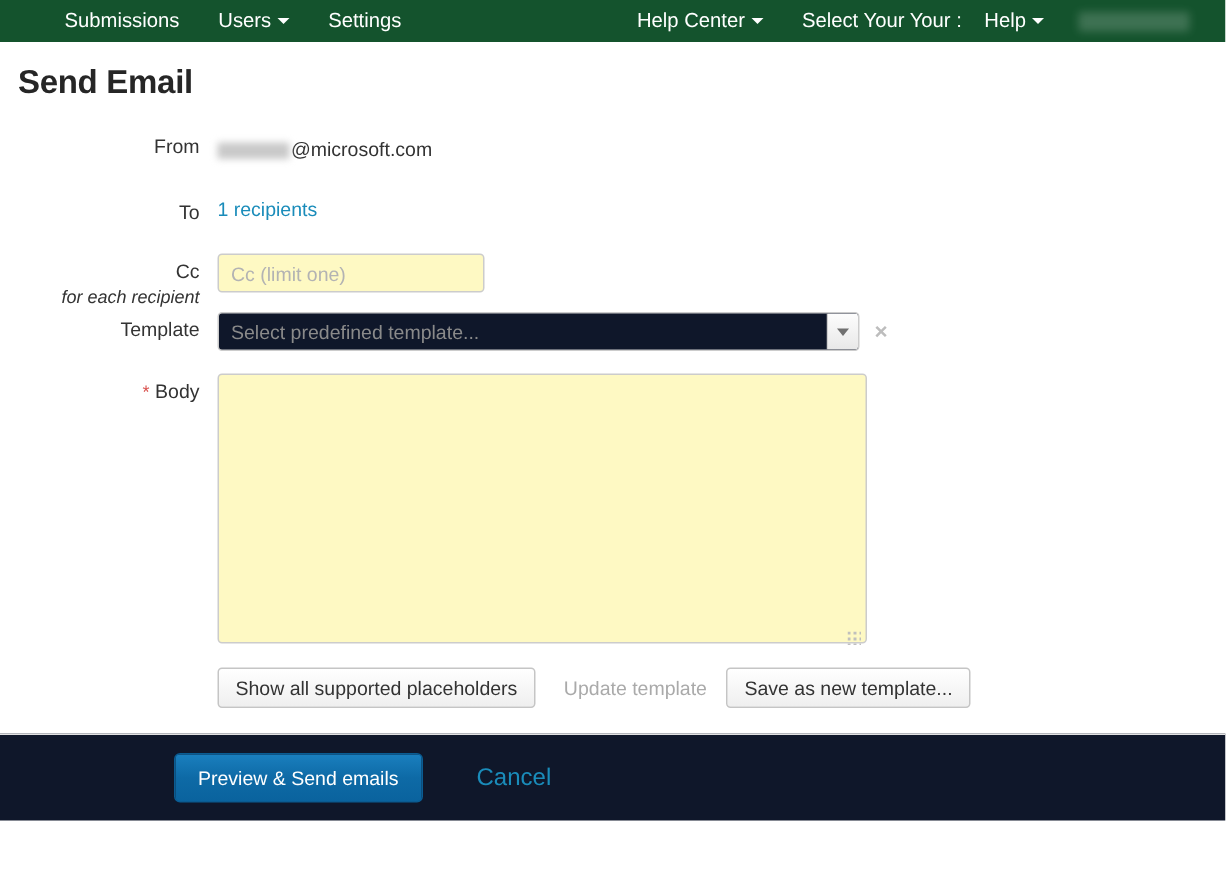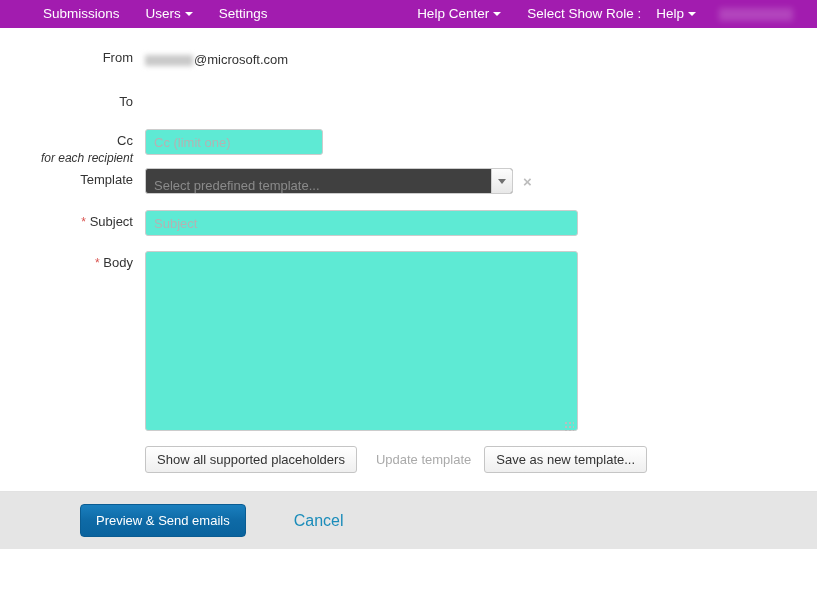--- a/index.html
+++ b/index.html
@@ -7,21 +7,21 @@
     margin: 0; padding: 0;
     width: 817px; height: 591px;
     background: #ffffff;
     font-family: "Liberation Sans", sans-serif;
     overflow: hidden;
   }
 
   
   .navbar {
     height: 28px;
-    background: #a21caf;
+    background: #14532d;
     display: flex;
     align-items: center;
     position: relative;
     width: 100%;
   }
   .nav-left { display: flex; align-items: center; padding-left: 30px; }
   .nav-right {
     display: flex; align-items: center;
     position: absolute; right: 16px; top: 0; height: 28px;
   }
@@ -120,37 +120,37 @@
     cursor: pointer;
     line-height: 20px;
   }
 
   input.txt, select.sel, textarea.ta {
     font-family: "Liberation Sans", sans-serif;
     font-size: 13px;
     color: #555555;
     border: 1px solid #cccccc;
     border-radius: 3px;
-    background: #5eead4;
+    background: #fef9c3;
     padding: 5px 8px;
     outline: none;
   }
   input.txt::placeholder, textarea.ta::placeholder { color: #b3b3b3; }
 
   .cc-input { width: 178px; height: 26px; }
   .subject-input { width: 433px; height: 26px; }
 
   .tmpl-wrap { display: flex; align-items: center; }
   .sel-box {
     position: relative;
-    width: 368px; height: 26px;
+    width: 428px; height: 26px;
     border: 1px solid #cccccc;
     border-radius: 3px;
-    background: #404040;
-    display: flex; align-items: flex-end;
+    background: #0f172a;
+    display: flex; align-items: center;
     cursor: pointer;
   }
   .sel-text {
     font-size: 13px; color: #8a8a8a;
     padding-left: 8px;
     flex: 1;
     white-space: nowrap; overflow: hidden;
   }
   .sel-arrow {
     width: 21px; height: 24px;
@@ -214,26 +214,25 @@
     cursor: default;
   }
   .btn-gap { width: 7px; }
   .btn-gap-sm { width: 1px; }
 
   
   .footer {
     position: absolute;
     left: 0; right: 0; bottom: 0;
     height: 58px;
-    background: #e5e5e5;
+    background: #0f172a;
     border-top: 1px solid #e2e2e2;
     display: flex;
     align-items: center;
-    padding-left: 80px;
-    gap: 12px;
+    padding-left: 116px;
   }
   .btn-primary {
     font-family: "Liberation Sans", sans-serif;
     font-size: 13px;
     color: #ffffff;
     background: linear-gradient(to bottom, #1a7fbe 0%, #0e6aa6 50%, #0a639e 100%);
     border: 1px solid #0a5c92;
     border-radius: 4px;
     padding: 8px 15px;
     cursor: pointer;
@@ -257,45 +256,49 @@
     <a class="nav-item">
       <span>Users</span><span class="caret"></span>
     </a>
     <a class="nav-item">Settings</a>
   </div>
 
   <div class="nav-right">
     <a class="nav-item">
       <span>Help Center</span><span class="caret"></span>
     </a>
-    <span class="nav-static">Select Show Role :</span>
+    <span class="nav-static">Select Your Your :</span>
     <a class="nav-item">
       <span>Help</span><span class="caret"></span>
     </a>
     <span class="nav-redacted"></span>
   </div>
 </div>
 
 <div class="page">
 
+  <div class="page-title">Send Email</div>
 
   <div class="form">
 
     <div class="form-row" style="margin-top:3px;">
       <div class="form-label">From</div>
       <div class="form-field">
         <div class="static-text">
           <span class="redacted-email"></span>
             <span>@microsoft.com</span>
         </div>
       </div>
     </div>
 
     <div class="form-row" style="margin-top:18px;">
       <div class="form-label">To</div>
+      <div class="form-field">
+        <a class="link">1 recipients</a>
+      </div>
     </div>
 
     <div class="form-row" style="margin-top:17px;">
       <div class="form-label">
         <span>Cc</span>
         <span class="sub-label">for each recipient</span>
       </div>
       <div class="form-field">
         <input class="txt cc-input" type="text" placeholder="Cc (limit one)" style="">
       </div>
@@ -309,29 +312,20 @@
             <span class="sel-text">Select predefined template...</span>
             <span class="sel-arrow">
                 <i></i>
               </span>
           </div>
           <span class="clear-x">×</span>
         </div>
       </div>
     </div>
 
-    <div class="form-row" style="margin-top:14px;">
-      <div class="form-label">
-        <span class="req">*</span>
-        <span>Subject</span>
-      </div>
-      <div class="form-field">
-        <input class="txt subject-input" type="text" placeholder="Subject" style="">
-      </div>
-    </div>
 
     <div class="form-row" style="margin-top:13px;">
       <div class="form-label">
         <span class="req">*</span>
         <span>Body</span>
       </div>
       <div class="form-field">
         <div class="ta-wrap">
           <textarea class="ta" placeholder="" style=""></textarea>
           <span class="grip"></span>

